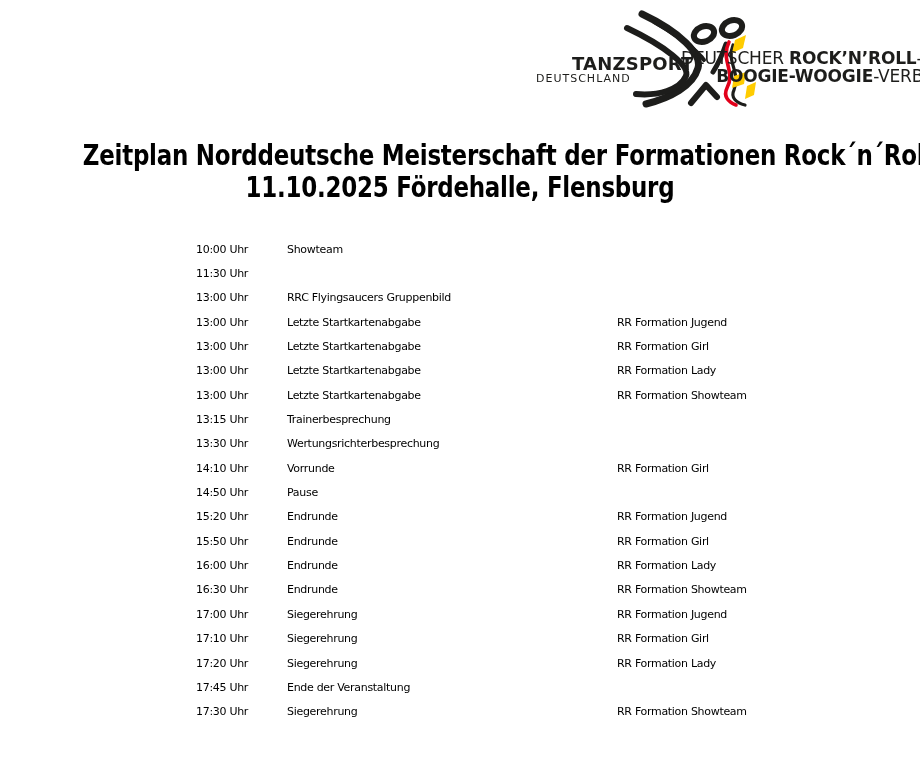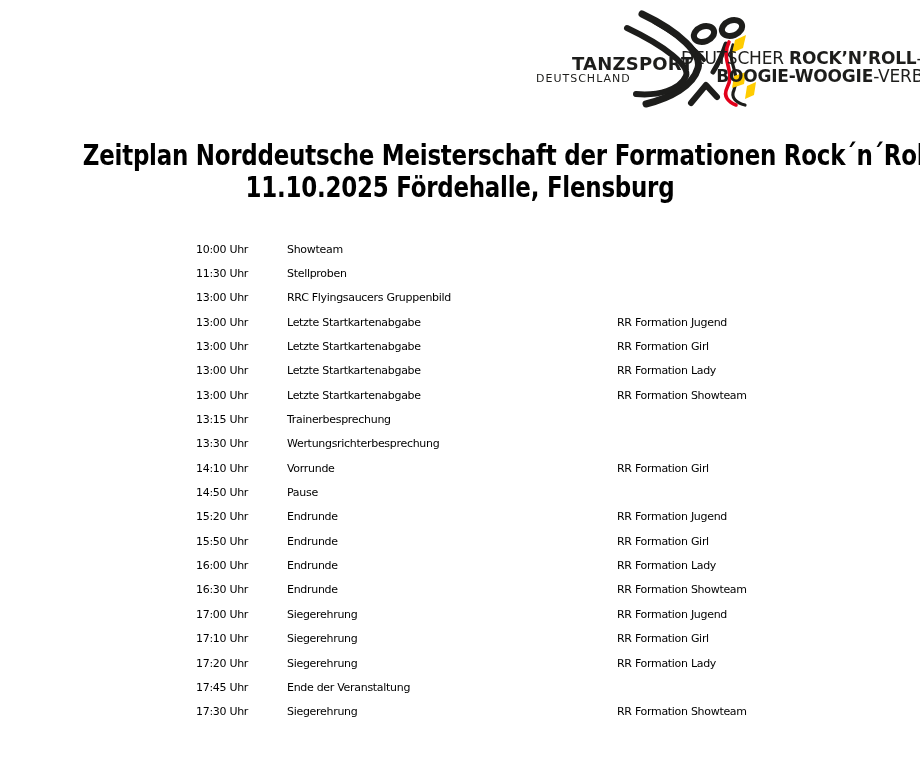--- a/index.html
+++ b/index.html
@@ -83,21 +83,20 @@
 
   <main class="schedule">
     <div class="row">
       <span class="cell">10:00 Uhr</span>
       <span class="cell">Showteam</span>
       <span class="cell"></span>
     </div>
 
     <div class="row">
       <span class="cell">11:30 Uhr</span>
-      <span class="cell">Stellproben</span>
       <span class="cell"></span>
     </div>
 
     <div class="row">
       <span class="cell">13:00 Uhr</span>
       <span class="cell">RRC Flyingsaucers Gruppenbild</span>
       <span class="cell"></span>
     </div>
 
     <div class="row">

